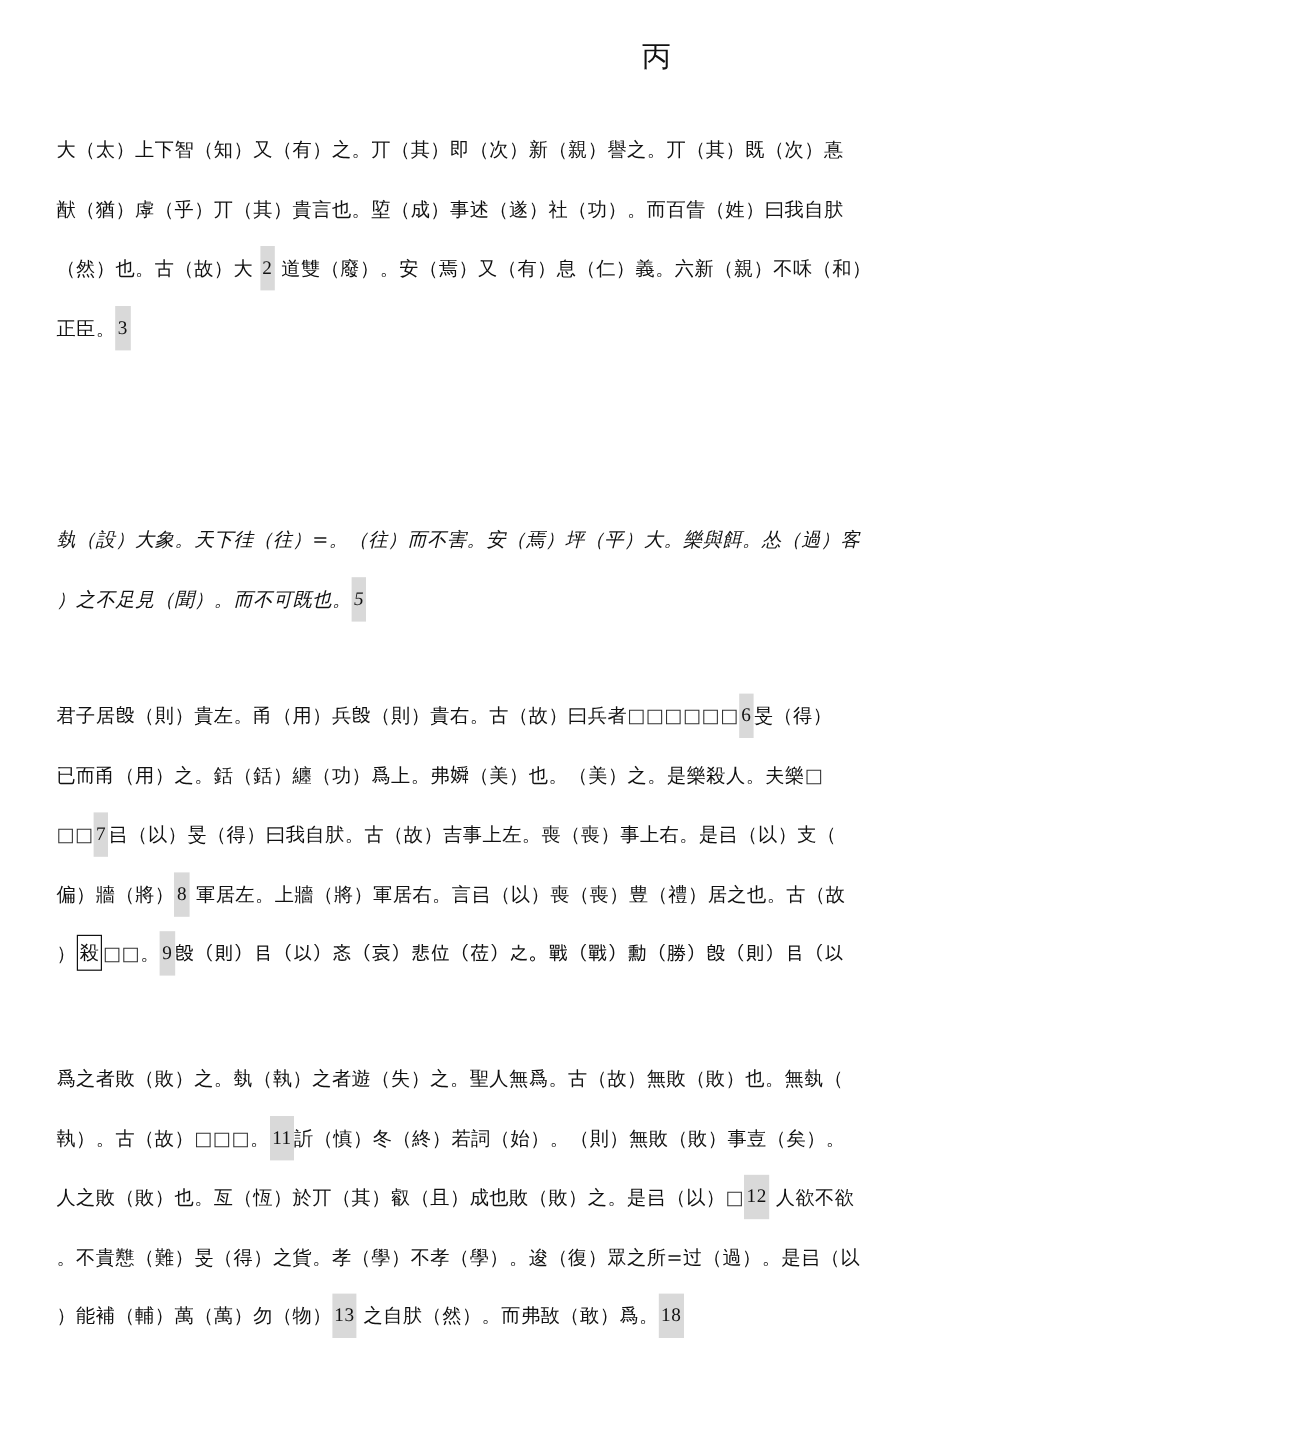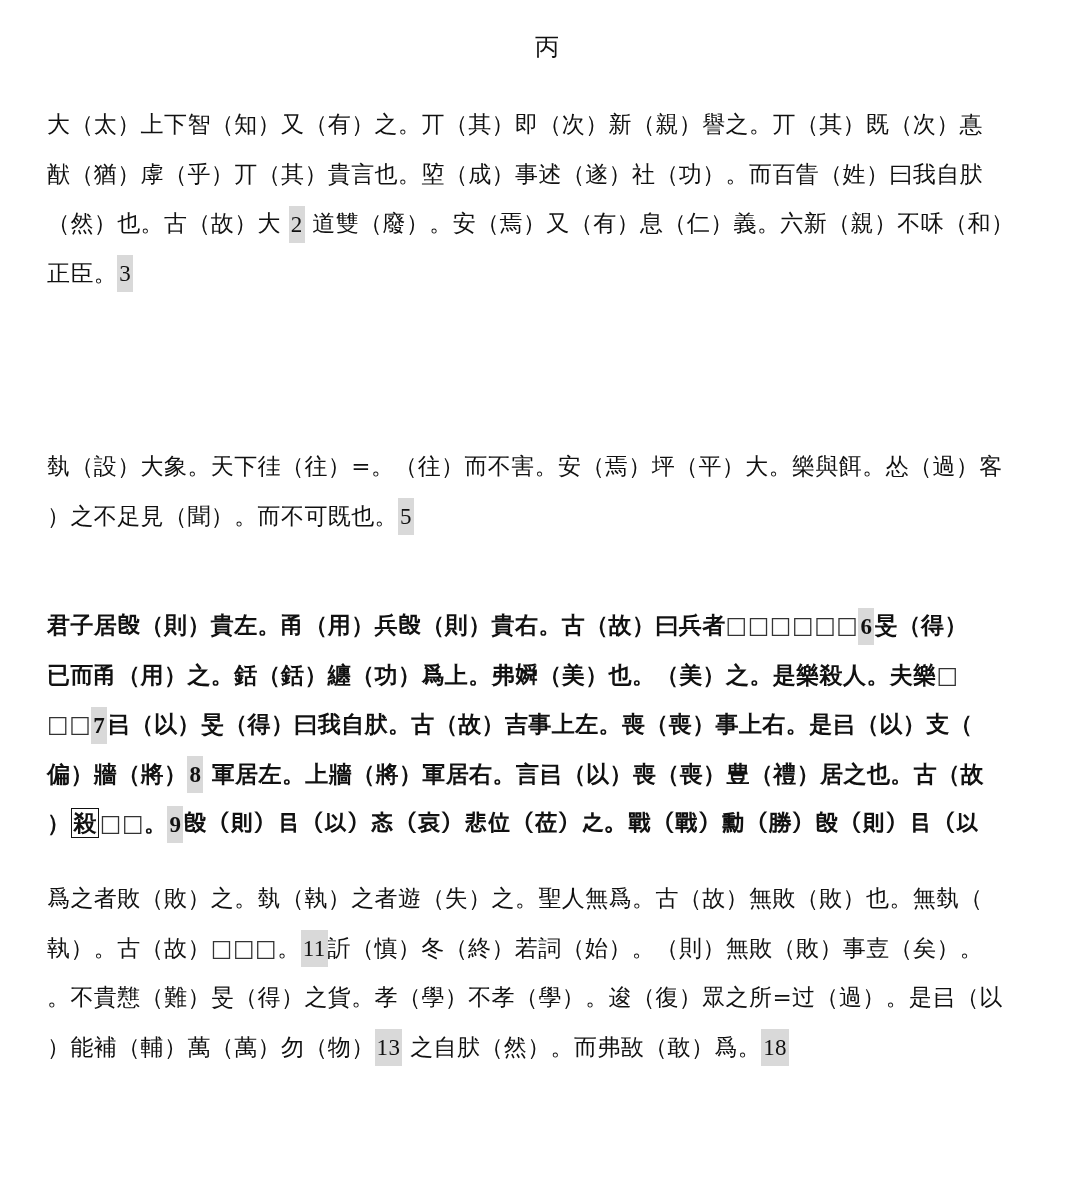--- a/index.html
+++ b/index.html
@@ -7,21 +7,21 @@
     width: 1089px; height: 1194px; position: relative; overflow: hidden;
     font-family: "DejaVu Serif", "Liberation Serif", serif;
     color: #111111;
   }
   .title {
     position: absolute; top: 30px; left: 0; width: 1094px;
     text-align: center; font-size: 24px; line-height: 34px;
   }
   .para { position: absolute; left: 47px; width: 1005px; }
   .line {
-    height: 49.5px; line-height: 49.5px; font-size: 23px;
+    height: 49.5px; line-height: 49.5px; font-size: 16px;
     white-space: nowrap; letter-spacing: 0.4px;
   }
   .seg-box {
     display: inline-block; border: 1.3px solid #111; line-height: 28px;
     padding: 0 1px; margin: 0 1px; vertical-align: middle; position: relative; top: -2px;
   }
   .seg-num {
     display: inline-block; background: #d9d9d9; padding: 0 2px;
     font-family: "Liberation Serif", serif; line-height: 37px; vertical-align: middle;
     position: relative; top: -1px;
@@ -33,30 +33,31 @@
 
 <div class="title">丙</div>
 
 <div id="doc">
     <div class="para" style="top: 100px;">
       <div class="line"><span class="seg-text">大（太）上下智（知）又（有）之。丌（其）即（次）新（親）譽之。丌（其）既（次）惪</span></div>
       <div class="line"><span class="seg-text">猷（猶）虖（乎）丌（其）貴言也。埅（成）事述（遂）社（功）。而百眚（姓）曰我自肰</span></div>
       <div class="line"><span class="seg-text">（然）也。古（故）大 </span><span class="seg-num">2</span><span class="seg-text"> 道雙（廢）。安（焉）又（有）息（仁）義。六新（親）不咊（和）</span></div>
       <div class="line"><span class="seg-text">正臣。</span><span class="seg-num">3</span></div>
     </div>
-    <div class="para" style="top: 442px;">
+    <div class="para" style="top: 425px; font-style: italic;">
       <div class="line"><span class="seg-text">埶（設）大象。天下徍（往）=</span><span class="seg-text">。（往）而不害。安（焉）坪（平）大。樂與餌。怂（過）客</span></div>
       <div class="line"><span class="seg-text">）之不足見（聞）。而不可既也。</span><span class="seg-num">5</span></div>
     </div>
-    <div class="para" style="top: 600px; font-weight: bold;">
+    <div class="para" style="top: 572px;">
       <div class="line"><span class="seg-text">君子居𣪘（則）貴左。甬（用）兵𣪘（則）貴右。古（故）曰兵者</span><span class="seg-blank">□□□□□□</span><span class="seg-num">6</span><span class="seg-text">旻（得）</span></div>
       <div class="line"><span class="seg-text">已而甬（用）之。銛（銛）纏（功）爲上。弗𡡞（美）也。𢼸（美）之。是樂殺人。夫樂</span><span class="seg-blank">□</span></div>
       <div class="line"><span class="seg-blank">□□</span><span class="seg-num">7</span><span class="seg-text">㠯（以）旻（得）曰我自肰。古（故）吉事上左。喪（喪）事上右。是㠯（以）支（</span></div>
       <div class="line"><span class="seg-text">偏）牆（將）</span><span class="seg-num">8</span><span class="seg-text"> 軍居左。上牆（將）軍居右。言㠯（以）喪（喪）豊（禮）居之也。古（故</span></div>
       <div class="line"><span class="seg-text">）</span><span class="seg-box">殺</span><span class="seg-blank">□□</span><span class="seg-text">。</span><span class="seg-num">9</span><span class="seg-text">𣪘（則）㠯（以）忞（哀）悲位（莅）之。戰（戰）勳（勝）𣪘（則）㠯（以</span></div>
     </div>
     <div class="para" style="top: 874px;">
       <div class="line"><span class="seg-text">爲之者敗（敗）之。埶（執）之者遊（失）之。聖人無爲。古（故）無敗（敗）也。無埶（</span></div>
       <div class="line"><span class="seg-text">執）。古（故）</span><span class="seg-blank">□□□</span><span class="seg-text">。</span><span class="seg-num">11</span><span class="seg-text">訢（慎）冬（終）若詞（始）。𠟭（則）無敗（敗）事壴（矣）。</span></div>
+      <div class="line"><span class="seg-text">人之敗（敗）也。亙（恆）於丌（其）叡（且）成也敗（敗）之。是㠯（以）</span><span class="seg-blank">□</span><span class="seg-num">12</span><span class="seg-text"> 人欲不欲</span></div>
       <div class="line"><span class="seg-text">。不貴戁（難）旻（得）之貨。孝（學）不孝（學）。逡（復）眾之所=</span><span class="seg-text">过（過）。是㠯（以</span></div>
       <div class="line"><span class="seg-text">）能補（輔）萬（萬）勿（物）</span><span class="seg-num">13</span><span class="seg-text"> 之自肰（然）。而弗敔（敢）爲。</span><span class="seg-num">18</span></div>
     </div>
   </div>
 
 </body></html>

